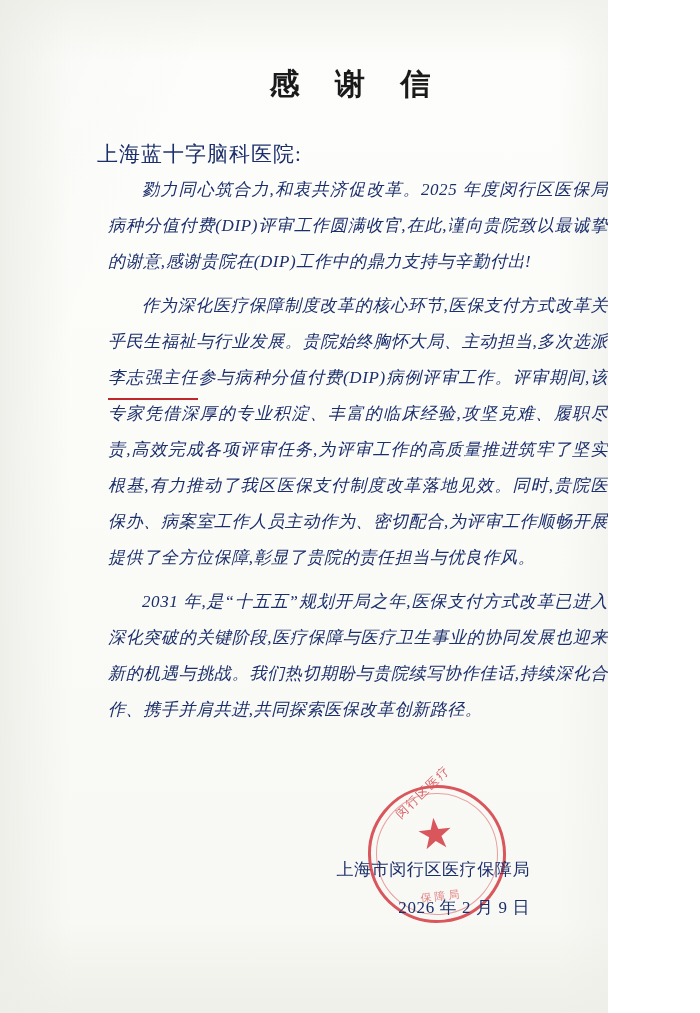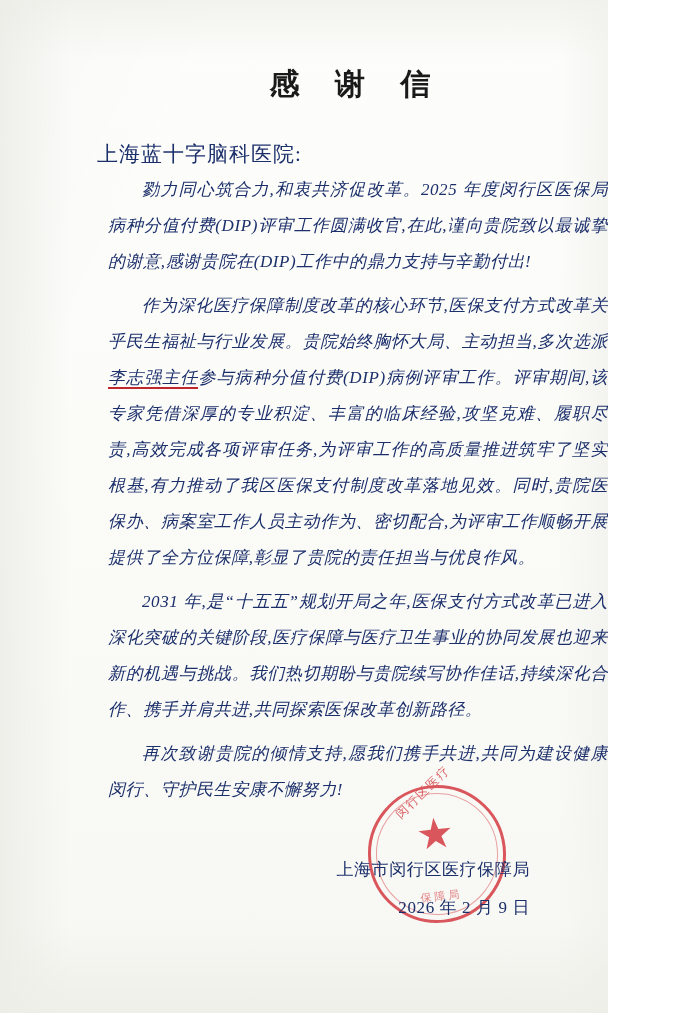--- a/index.html
+++ b/index.html
@@ -83,21 +83,21 @@
     text-align: justify;
   }
   .para {
     margin: 0 0 8px 0;
     text-indent: 2em;
     font-style: italic;
   }
 
   .underline-name {
     border-bottom: 2px solid #c0272d;
-    padding-bottom: 0;
+    padding-bottom: 11px;
     margin-top: 29px;
   }
 
   .signature-block {
     position: absolute;
     right: 78px;
     bottom: 86px;
     text-align: right;
     font-size: 17px;
     color: #1b2f6b;
@@ -180,21 +180,20 @@
   <div class="paper-shade-bottom"></div>
 
   <div class="letter-title">感 谢 信</div>
 
   <div class="salutation">上海蓝十字脑科医院:</div>
 
   <div class="body-text">
     <p class="para">勠力同心筑合力,和衷共济促改革。2025 年度闵行区医保局病种分值付费(DIP)评审工作圆满收官,在此,谨向贵院致以最诚挚的谢意,感谢贵院在(DIP)工作中的鼎力支持与辛勤付出!</p>
     <p class="para"><span>作为深化医疗保障制度改革的核心环节,医保支付方式改革关乎民生福祉与行业发展。贵院始终胸怀大局、主动担当,多次选派</span><span class="underline-name">李志强主任</span><span>参与病种分值付费(DIP)病例评审工作。评审期间,该专家凭借深厚的专业积淀、丰富的临床经验,攻坚克难、履职尽责,高效完成各项评审任务,为评审工作的高质量推进筑牢了坚实根基,有力推动了我区医保支付制度改革落地见效。同时,贵院医保办、病案室工作人员主动作为、密切配合,为评审工作顺畅开展提供了全方位保障,彰显了贵院的责任担当与优良作风。</span></p>
     <p class="para">2031 年,是“十五五”规划开局之年,医保支付方式改革已进入深化突破的关键阶段,医疗保障与医疗卫生事业的协同发展也迎来新的机遇与挑战。我们热切期盼与贵院续写协作佳话,持续深化合作、携手并肩共进,共同探索医保改革创新路径。</p>
-    <p class="para">再次致谢贵院的倾情支持,愿我们携手共进,共同为建设健康闵行、守护民生安康不懈努力!</p>
   </div>
 
   <div class="seal">
     <div class="seal-top-text">
       <span style="left:26px; top:18px; transform: rotate(-38deg);">闵行区医疗</span>
     </div>
     <div class="seal-star">
         <span>★</span>
       </div>
     <div class="seal-bottom-text">保障局</div>

